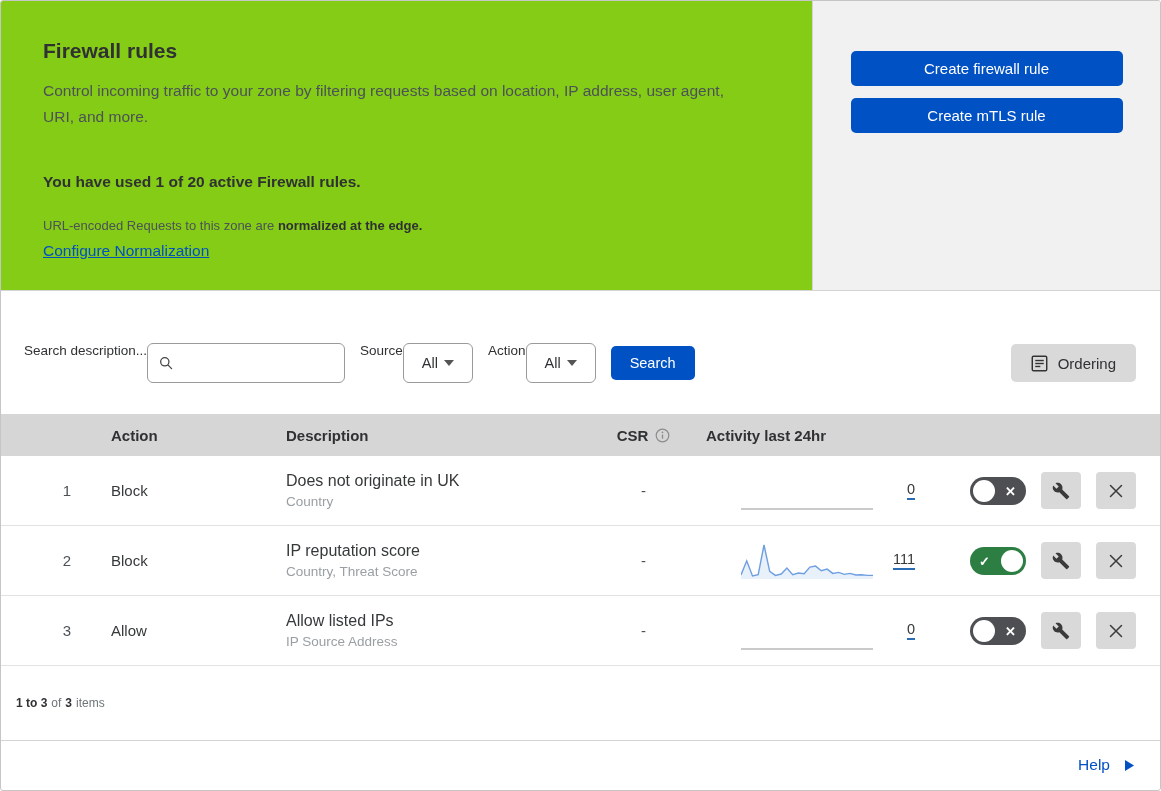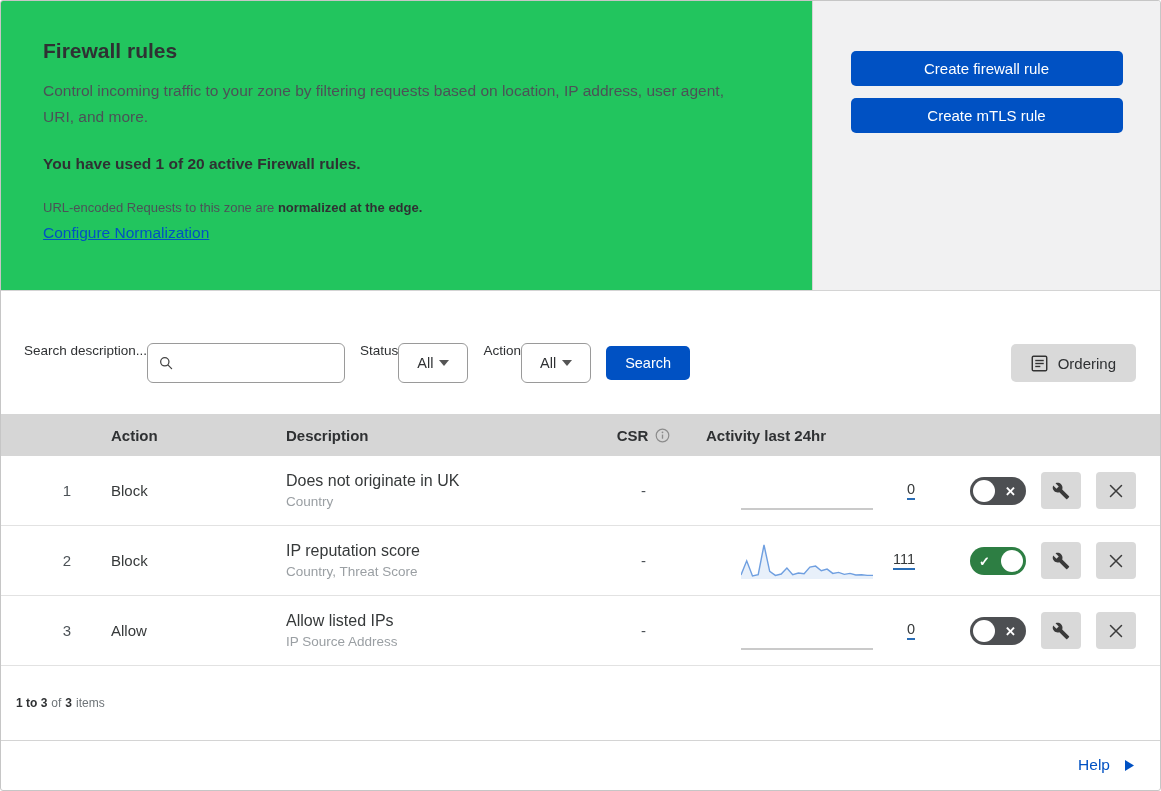--- a/index.html
+++ b/index.html
@@ -1,23 +1,23 @@
 <!DOCTYPE html>
 <html style="--accent-blue: #0051c3; --toggle-on-green: #2d7e43; --toggle-off-gray: #4d4f52; --sparkline-blue: #6f9fe0; --flat-line-gray: #b9b9b9; --table-header-bg: #d6d6d6; --gray-button-bg: #d9d9d9;"><head>
 <meta charset="utf-8">
 <style>
   * { box-sizing: border-box; }
   body { margin: 0; background: #fff; font-family: "Liberation Sans", sans-serif; color: #2f3133; }
   .page { width: 1161px; height: 791px; border: 1px solid #c6c6c6; border-radius: 3px; background: #fff; overflow: hidden; }
 
   
   .top-section { display: flex; height: 290px; border-bottom: 1px solid #d4d4d4; }
-  .intro-panel { width: 812px; border-right: 1px solid #d4d4d4; padding: 38px 27px 0 42px; background: #22c55e; }
+  .intro-panel { width: 812px; border-right: 1px solid #d4d4d4; padding: 38px 27px 0 42px; background: #84cc16; }
   .page-title { font-size: 21px; font-weight: 600; color: #2f3133; margin: 0 0 15px 0; }
-  .page-desc  { font-size: 15.5px; color: #4c5257; line-height: 1.7; margin: 0 0 24px; width: 712px; }
+  .page-desc  { font-size: 15.5px; color: #4c5257; line-height: 1.7; margin: 0 0 42px; width: 712px; }
   .usage-line { font-size: 15.5px; font-weight: 700; color: #2f3133; margin: 0 0 27px; }
   .norm-line  { font-size: 13px; color: #4c5257; margin: 0 0 9px; }
   .norm-line b { color: #2f3133; }
   .norm-link  { display: inline-block; font-size: 15.5px; color: var(--accent-blue, #0051c3); text-decoration: underline; cursor: pointer; }
   .actions-panel { flex: 1; background: #f1f1f2; padding-top: 50px; }
   .panel-btn { display: block; width: 272px; height: 35px; margin: 0 auto 12px; background: var(--accent-blue, #0051c3); color: #fff; font-size: 15px; border: none; border-radius: 5px; cursor: pointer; font-family: inherit; }
 
   
   .filter-bar { display: flex; align-items: flex-end; height: 117px; padding: 0 24px 25px 23px; background: #fff; }
   .filter-group { display: flex; flex-direction: row; margin-right: 15px; }
@@ -87,21 +87,21 @@
       <span class="filter-label">Search description...</span>
       <div class="search-box">
         <svg width="16" height="16" viewBox="0 0 20 20">
             <circle cx="8.5" cy="8.5" r="5.2" fill="none" stroke="#444" stroke-width="1.6"></circle>
             <line x1="12.6" y1="12.6" x2="17" y2="17" stroke="#444" stroke-width="1.6" stroke-linecap="round"></line>
           </svg>
         <input aria-label="Search description..." style="">
       </div>
     </div>
     <div class="filter-group">
-      <span class="filter-label">Status</span>
+      <span class="filter-label">Source</span>
       <div class="select-box">
         <span>All</span>
         <svg width="10" height="6" viewBox="0 0 10 6">
             <path d="M0 0h10L5 6z" fill="#555"></path>
           </svg>
       </div>
     </div>
     <div class="filter-group">
       <span class="filter-label">Action</span>
       <div class="select-box">

